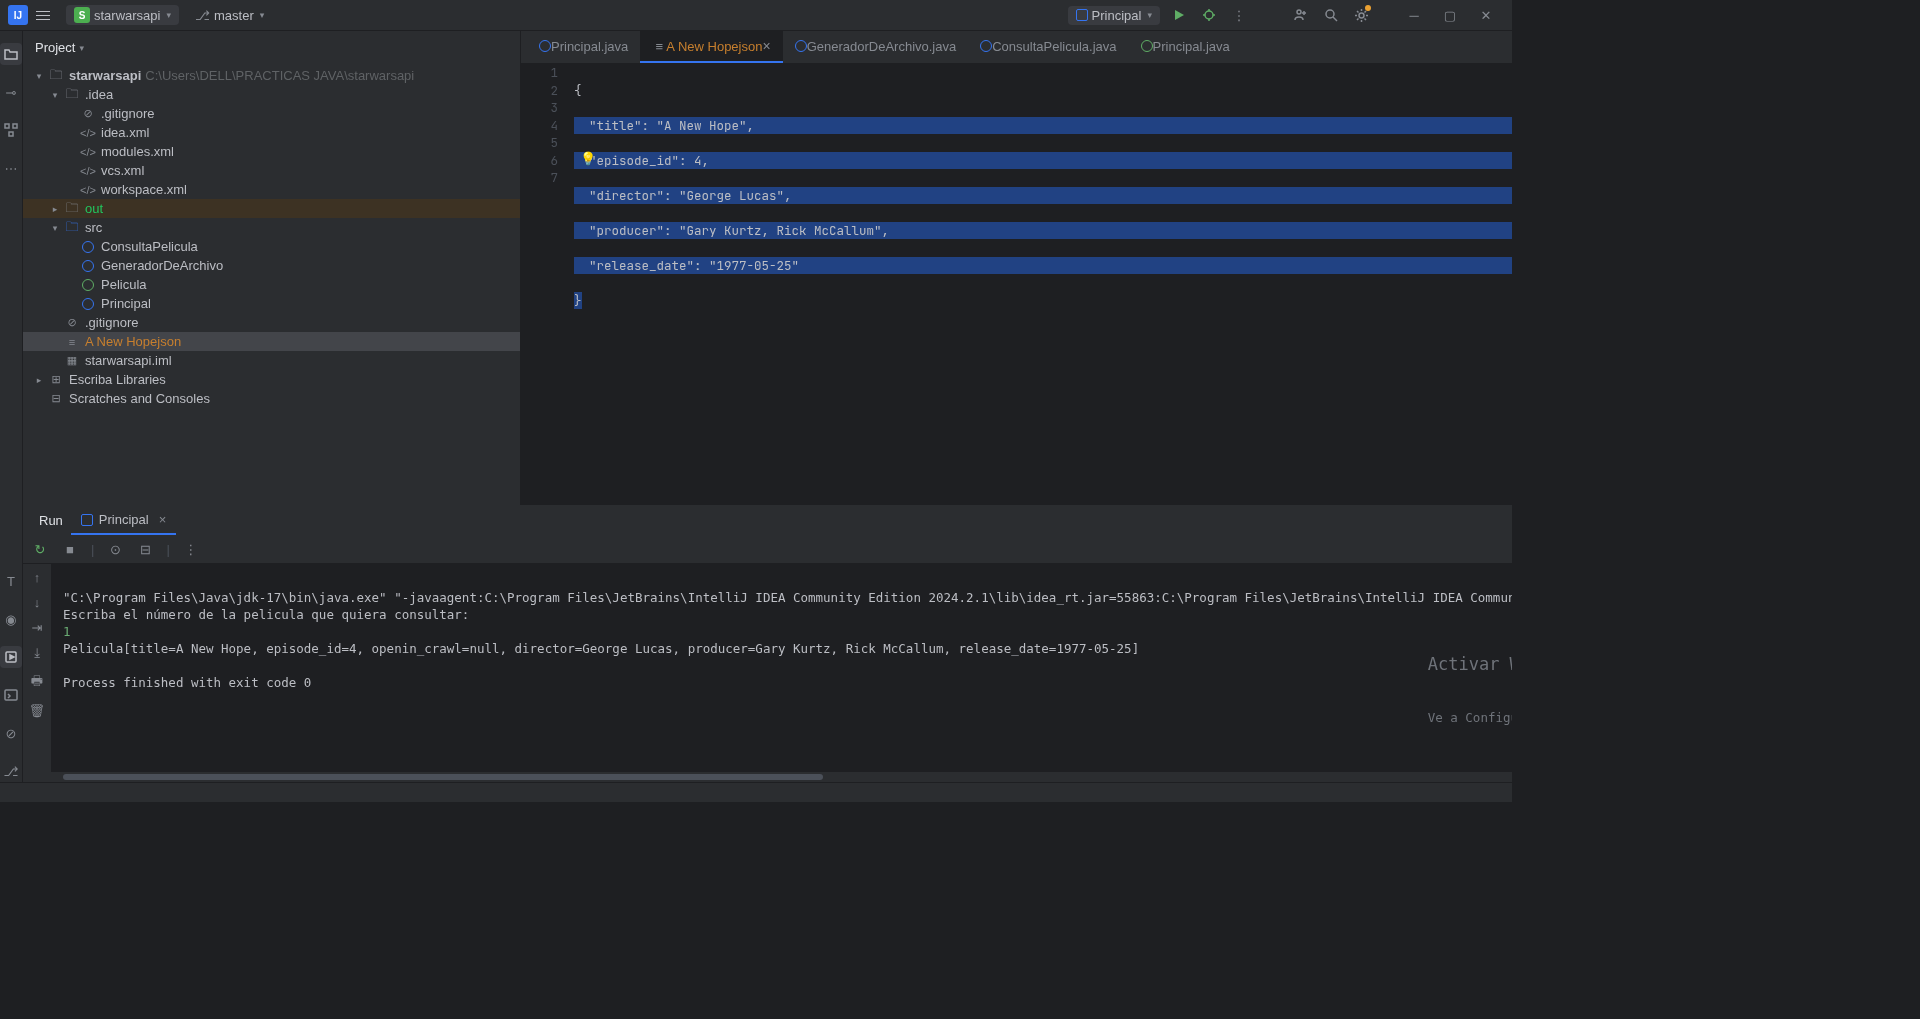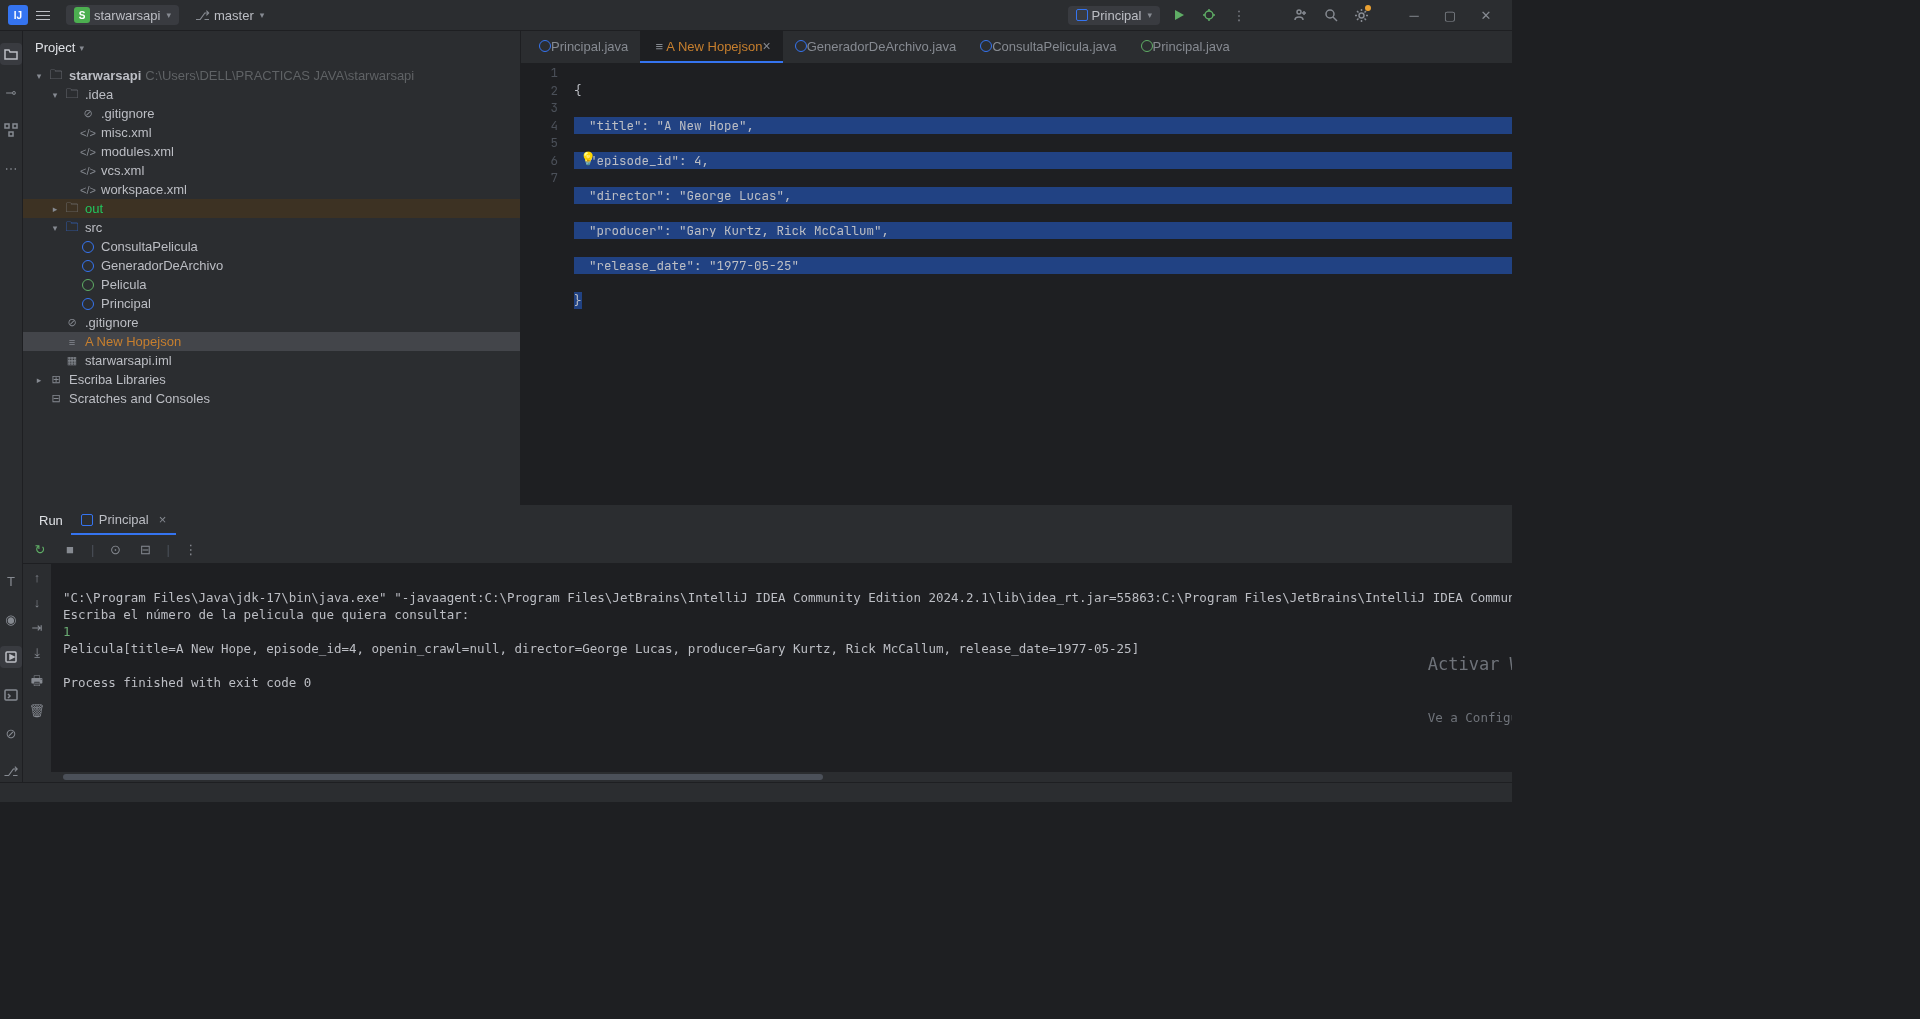--- a/index.html
+++ b/index.html
@@ -220,21 +220,21 @@
             <span class="tree-arrow">▾</span>
             <span class="tree-icon folder-ico">🗀</span>
             <span class="tree-label">.idea</span>
           </div>
           <div class="tree-row" style="padding-left:56px">
               <span class="tree-icon file-ico">⊘</span>
               <span class="tree-label">.gitignore</span>
             </div>
           <div class="tree-row" style="padding-left:56px">
               <span class="tree-icon file-ico">&lt;/&gt;</span>
-              <span class="tree-label">misc.xml</span>
+              <span class="tree-label">idea.xml</span>
             </div>
           <div class="tree-row" style="padding-left:56px">
               <span class="tree-icon file-ico">&lt;/&gt;</span>
               <span class="tree-label">modules.xml</span>
             </div>
           <div class="tree-row" style="padding-left:56px">
               <span class="tree-icon file-ico">&lt;/&gt;</span>
               <span class="tree-label">vcs.xml</span>
             </div>
           <div class="tree-row" style="padding-left:56px">

